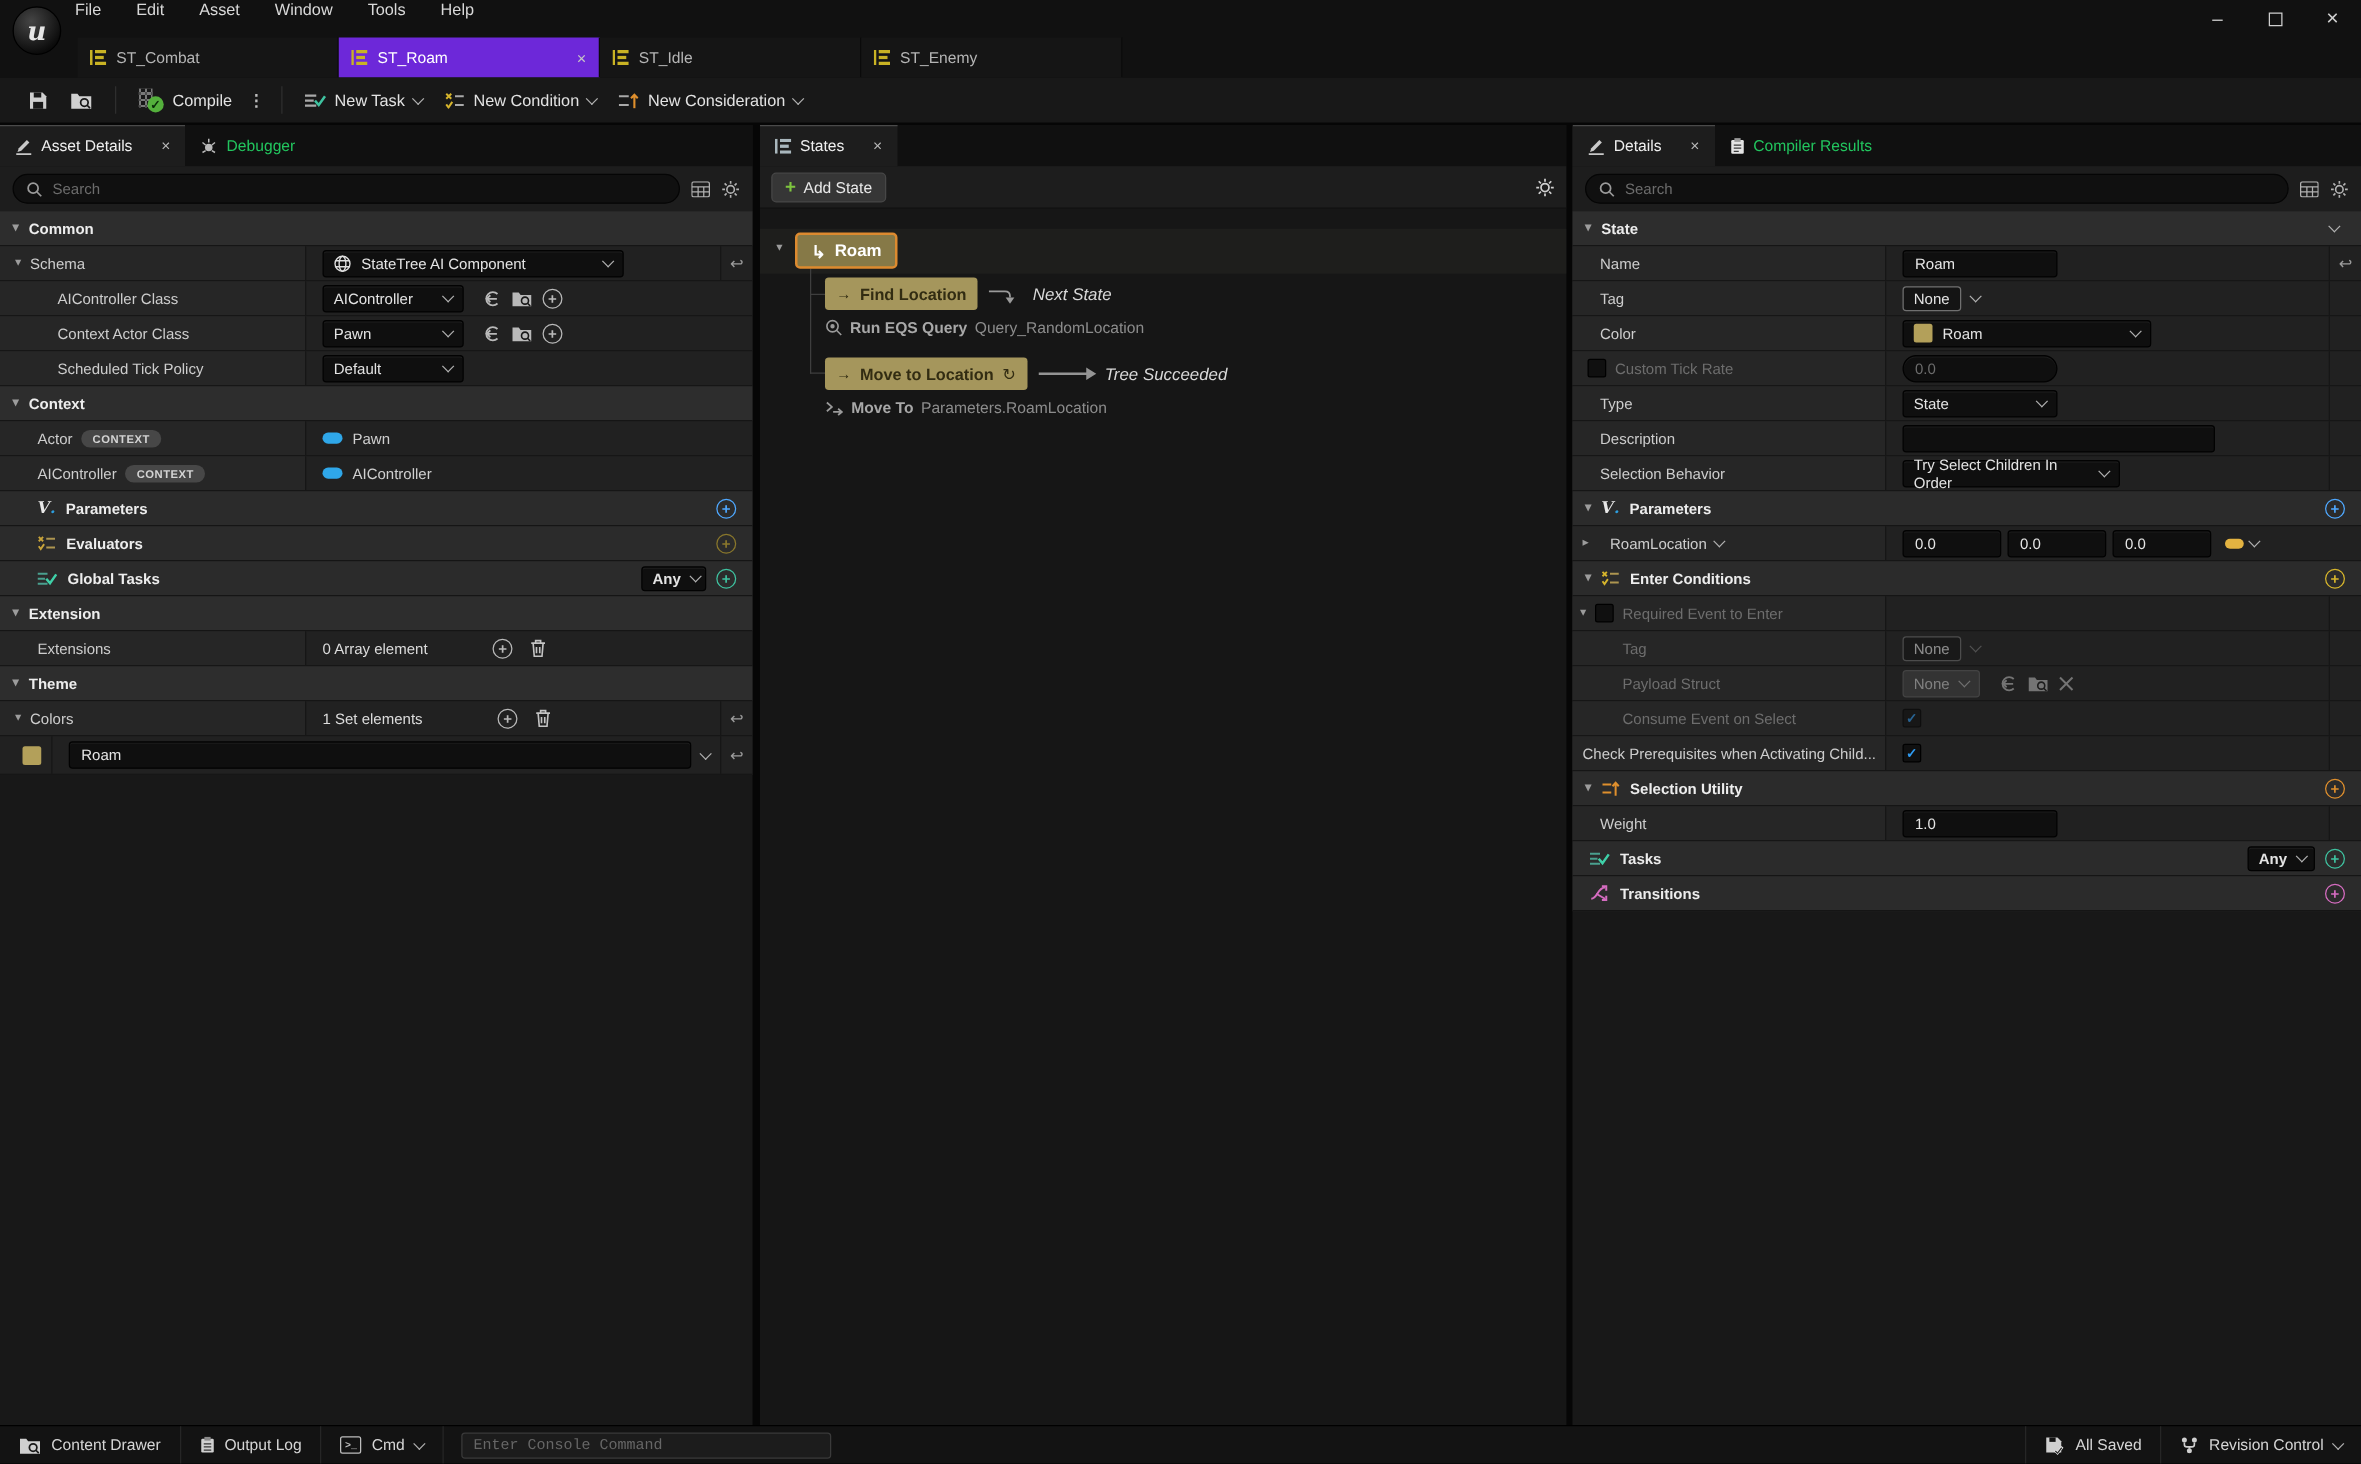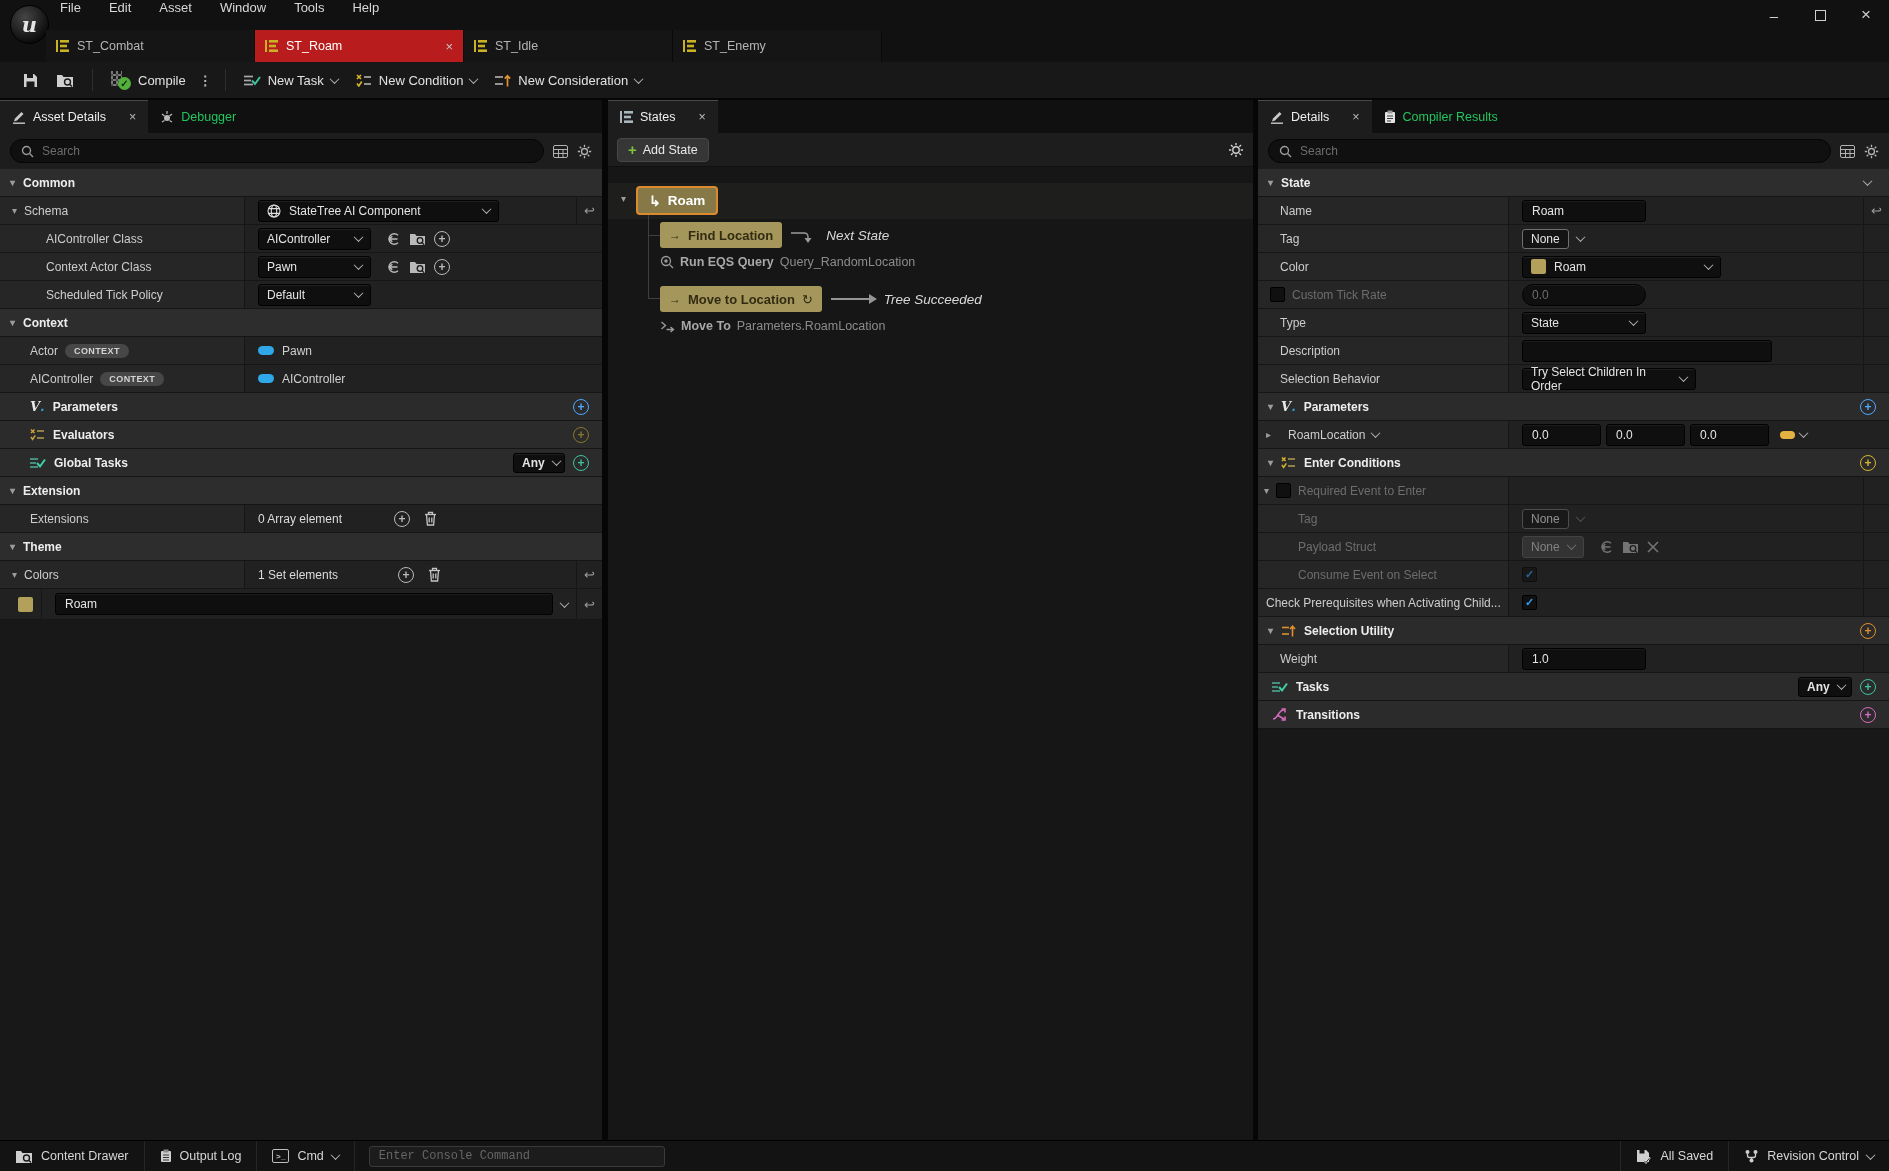--- a/index.html
+++ b/index.html
@@ -8,23 +8,23 @@
 .app{position:relative;width:1889px;height:1171px;background:#060606;color:#cfcfcf;font-size:12px;overflow:hidden}
 svg{display:block}
 
 .titlebar{position:absolute;left:0;top:0;right:0;height:62px;background:#111}
 .logo{position:absolute;left:10px;top:5px;width:39px;height:39px;border-radius:50%;background:radial-gradient(circle at 38% 30%,#454545,#0b0b0b 75%);border:1px solid #000;display:flex;align-items:center;justify-content:center;color:#e6e6e6;font-family:"DejaVu Serif",serif;font-style:italic;font-weight:bold;font-size:21px}
 .menubar{position:absolute;left:60px;top:0;height:30px;display:flex;gap:28px;color:#d8d8d8;font-size:13px}
 .menubar span{cursor:default}
 .wincontrols{position:absolute;right:0;top:0;height:30px;display:flex}
 .winbtn{width:46px;height:30px;display:flex;align-items:center;justify-content:center;color:#cfcfcf;font-size:15px}
 .maxbox{width:11px;height:11px;border:1.5px solid #cfcfcf}
-.tabstrip{position:absolute;left:46px;top:30px;height:32px;display:flex}
+.tabstrip{position:absolute;left:62px;top:30px;height:32px;display:flex}
 .atab{width:209px;display:flex;align-items:center;gap:8px;padding:0 10px;background:#151515;border-right:1px solid #0a0a0a;color:#b5b5b5;font-size:12.5px}
-.atab.active{background:#b91c1c;color:#fff}
+.atab.active{background:#6d28d9;color:#fff}
 .atab .x{margin-left:auto;color:#c6c6c6;font-size:13px}
 
 .toolbar{position:absolute;top:62px;left:0;right:0;height:38px;background:#181818;display:flex;align-items:center;padding-left:14px;border-bottom:2px solid #060606}
 .tbtn{display:flex;align-items:center;gap:7px;color:#e2e2e2;font-size:13px;margin:0 9px}
 .vsep{width:1px;height:22px;background:#2e2e2e;margin:0 9px}
 .dots{color:#bdbdbd;font-weight:bold;letter-spacing:0;font-size:13px;margin:0 4px}
 .compilewrap{position:relative;width:20px;height:18px}
 .dotgrid{position:absolute;left:0;top:0;width:11px;height:15px;background:
  repeating-linear-gradient(0deg,#9a9a9a 0 2px,transparent 2px 5px),
  repeating-linear-gradient(90deg,#9a9a9a 0 2px,transparent 2px 5px);background-blend-mode:multiply;opacity:.75}

